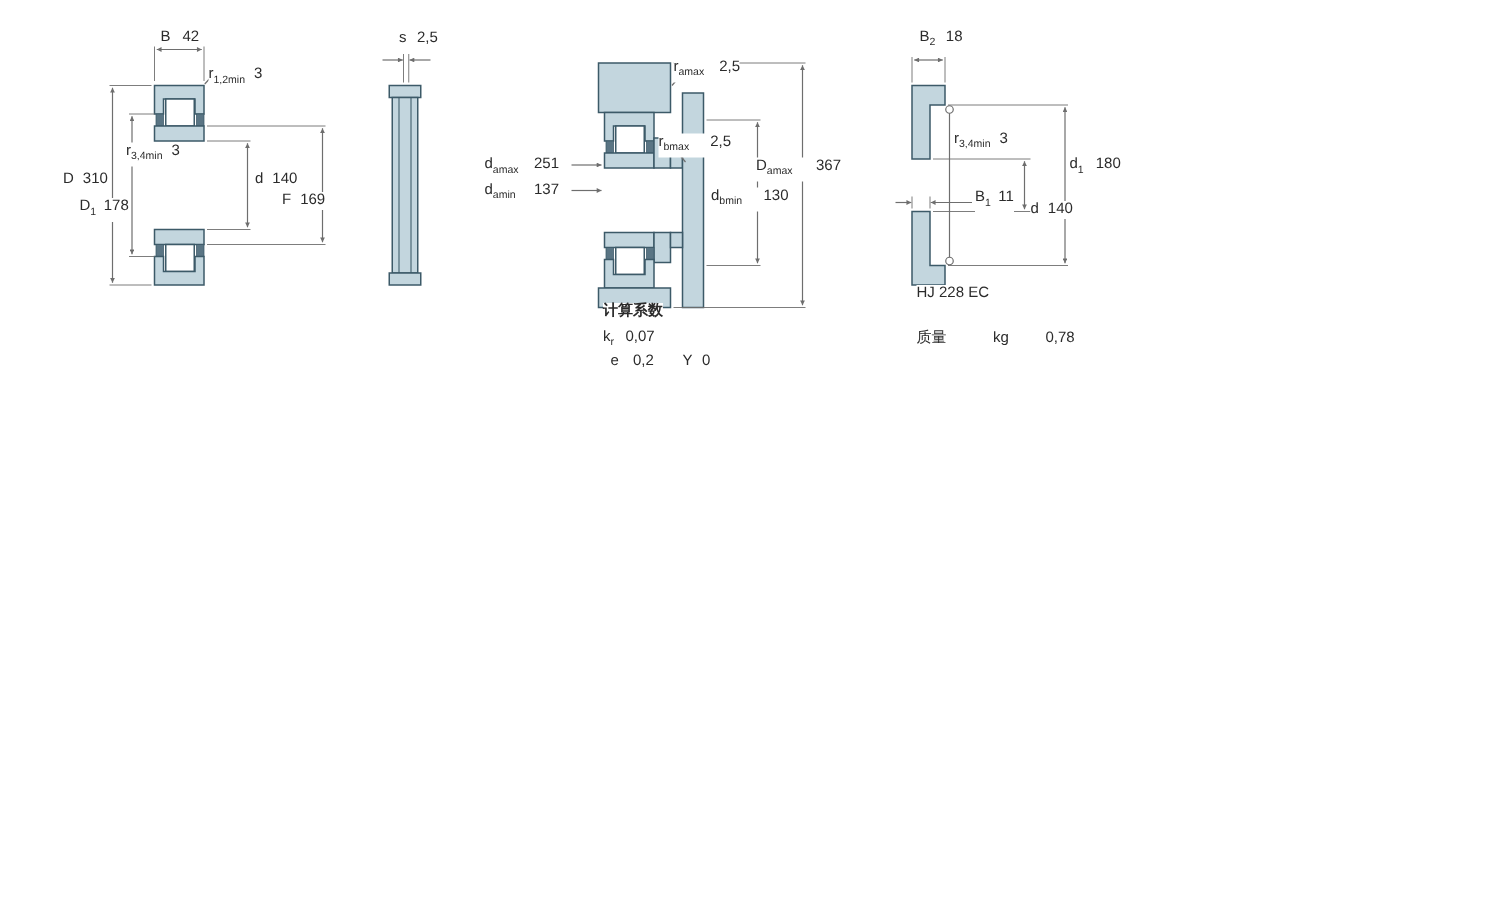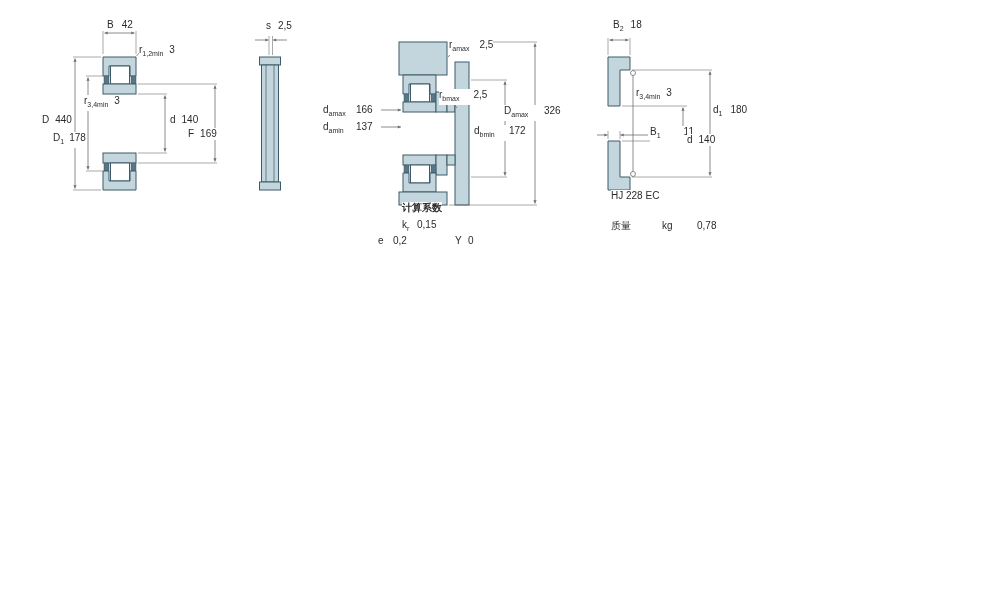--- a/index.html
+++ b/index.html
@@ -108,41 +108,41 @@
       <line class="dim" x1="648" y1="135" x2="620.5" y2="135" marker-end="url(#arr)"></line>
       <circle class="dim" cx="633" cy="73" r="2.5"></circle>
       <circle class="dim" cx="633" cy="174" r="2.5"></circle>
       <line class="dim" x1="633" y1="75.5" x2="633" y2="171.5"></line>
     </g>
   </svg>
 
   <div class="lbl" style="left:107px;top:19px"><span>B</span><span class="val" style="margin-left:8px">42</span></div>
   <div class="lbl" style="left:139px;top:44px"><span>r</span><sub>1,2min</sub><span class="val">3</span></div>
   <div class="lbl" style="left:84px;top:95px"><span>r</span><sub>3,4min</sub><span class="val">3</span></div>
-  <div class="lbl" style="left:42px;top:114px"><span>D</span><span class="val">440</span></div>
+  <div class="lbl" style="left:42px;top:114px"><span>D</span><span class="val">310</span></div>
   <div class="lbl" style="left:53px;top:132px"><span>D</span><sub>1</sub><span class="val" style="margin-left:5px">178</span></div>
   <div class="lbl" style="left:170px;top:114px"><span>d</span><span class="val">140</span></div>
   <div class="lbl" style="left:188px;top:128px"><span>F</span><span class="val">169</span></div>
 
   <div class="lbl" style="left:266px;top:20px"><span>s</span><span class="val" style="margin-left:7px">2,5</span></div>
 
   <div class="lbl" style="left:449px;top:39px"><span>r</span><sub>amax</sub><span class="val" style="margin-left:10px">2,5</span></div>
   <div class="lbl" style="left:439px;top:89px"><span>r</span><sub>bmax</sub><span class="val" style="margin-left:14px">2,5</span></div>
-  <div class="lbl" style="left:323px;top:104px"><span class="symw" style="width:33px"><span>d</span><sub>amax</sub></span><span>166</span></div>
+  <div class="lbl" style="left:323px;top:104px"><span class="symw" style="width:33px"><span>d</span><sub>amax</sub></span><span>251</span></div>
   <div class="lbl" style="left:323px;top:121px"><span class="symw" style="width:33px"><span>d</span><sub>amin</sub></span><span>137</span></div>
-  <div class="lbl" style="left:504px;top:105px"><span class="symw" style="width:40px"><span>D</span><sub>amax</sub></span><span>326</span></div>
-  <div class="lbl" style="left:474px;top:125px"><span class="symw" style="width:35px"><span>d</span><sub>bmin</sub></span><span>172</span></div>
+  <div class="lbl" style="left:504px;top:105px"><span class="symw" style="width:40px"><span>D</span><sub>amax</sub></span><span>367</span></div>
+  <div class="lbl" style="left:474px;top:125px"><span class="symw" style="width:35px"><span>d</span><sub>bmin</sub></span><span>130</span></div>
 
   <div class="lbl" style="left:613px;top:19px"><span>B</span><sub>2</sub><span class="val" style="margin-left:7px">18</span></div>
   <div class="lbl" style="left:636px;top:87px"><span>r</span><sub>3,4min</sub><span class="val">3</span></div>
-  <div class="lbl" style="left:650px;top:126px"><span>B</span><sub>1</sub><span class="val" style="margin-left:23px">11</span></div>
+  <div class="lbl" style="left:650px;top:126px"><span>B</span><sub>1</sub><span class="val" style="margin-left:5px">11</span></div>
   <div class="lbl" style="left:713px;top:104px"><span>d</span><sub>1</sub><span class="val" style="margin-left:8px">180</span></div>
   <div class="lbl" style="left:687px;top:134px"><span>d</span><span class="val">140</span></div>
 
   <div class="lbl bold" style="left:402px;top:202px"><span>计算系数</span></div>
-  <div class="lbl" style="left:402px;top:219px"><span class="symw" style="width:15px"><span>k</span><sub>r</sub></span><span>0,15</span></div>
-  <div class="lbl" style="left:378px;top:235px"><span class="symw" style="width:15px">e</span><span>0,2</span></div>
+  <div class="lbl" style="left:402px;top:219px"><span class="symw" style="width:15px"><span>k</span><sub>r</sub></span><span>0,07</span></div>
+  <div class="lbl" style="left:407px;top:235px"><span class="symw" style="width:15px">e</span><span>0,2</span></div>
   <div class="lbl" style="left:455px;top:235px"><span class="symw" style="width:13px">Y</span><span>0</span></div>
 
   <div class="lbl" style="left:611px;top:190px"><span>HJ 228 EC</span></div>
   <div class="lbl" style="left:611px;top:220px"><span class="symw" style="width:51px">质量</span><span class="symw" style="width:35px">kg</span><span>0,78</span></div>
 
 </div>
 
 </body></html>

